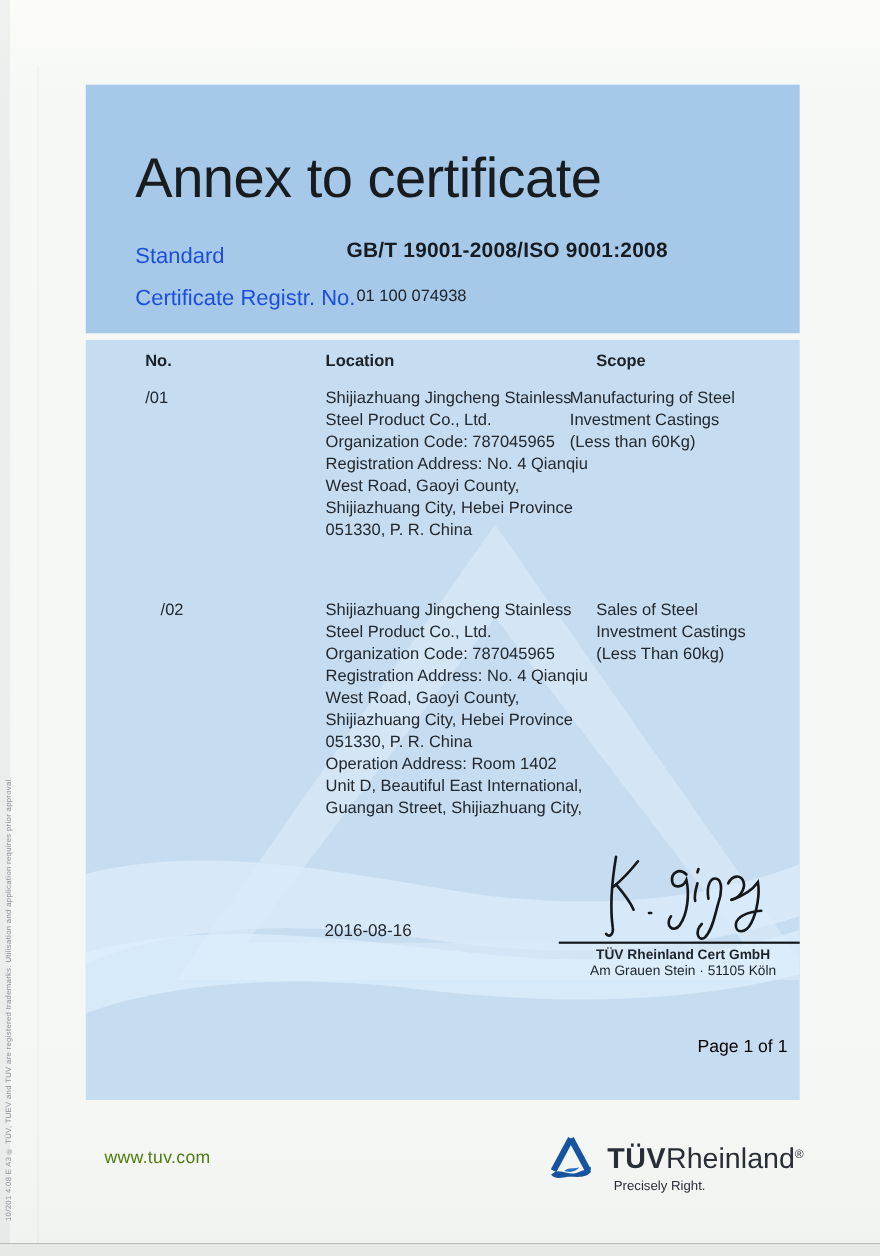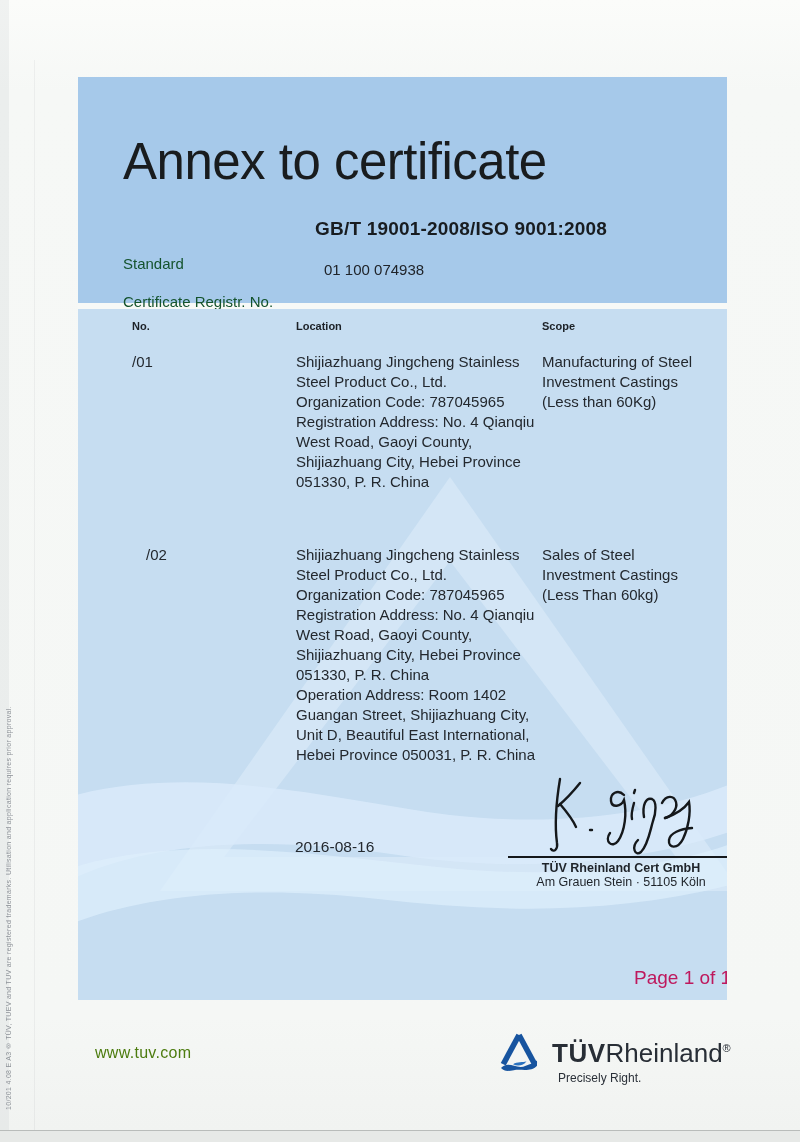--- a/index.html
+++ b/index.html
@@ -31,53 +31,53 @@
   .cert{position:absolute;left:78px;top:77px;width:649px;}
   .cert-header{position:relative;width:649px;height:226px;background:#a6c9ea;}
   .cert-gap{width:649px;height:6px;background:#f7f9f7;}
   .cert-body{position:relative;width:649px;height:691px;background:#c6ddf1;overflow:hidden;}
 
   .doc-title{
     position:absolute;left:45px;top:58px;
     font-size:51px;line-height:1.05;color:#191c1e;letter-spacing:-0.5px;
     white-space:nowrap;
   }
-  .fld-label{position:absolute;left:45px;font-size:15px;color:#14532d;white-space:nowrap;margin-top:33px;}
+  .fld-label{position:absolute;left:45px;font-size:20px;color:#1d4ed8;white-space:nowrap;}
   .fld-standard-label{top:145px;}
   .fld-standard-value{
     position:absolute;left:217px;top:141px;
     font-size:19px;font-weight:700;color:#181c20;white-space:nowrap;letter-spacing:.2px;margin-left:20px;
   }
   .fld-registr-label{top:183px;}
   .fld-registr-value{position:absolute;left:217px;top:184px;font-size:15px;color:#20242a;white-space:nowrap;margin-left:29px;}
 
   
   .watermark{position:absolute;left:0;top:0;width:649px;height:691px;pointer-events:none;}
 
   
-  .th{position:absolute;font-size:11px;font-weight:700;color:#1c2127;white-space:nowrap;top:11px;}
+  .th{position:absolute;font-size:15px;font-weight:700;color:#1c2127;white-space:nowrap;top:11px;}
   .th-no{left:54px;} .th-location{left:218px;} .th-scope{left:464px;}
   .cell{position:absolute;font-size:15px;line-height:20px;color:#23282e;}
   .cell div{white-space:nowrap;}
   .row1 .c-no{left:54px;top:43px;}
   .row1 .c-loc{left:218px;top:43px;}
-  .row1 .c-scope{left:464px;top:43px;}
+  .row1 .c-scope{left:440px;top:43px;}
   .row2 .c-no{left:68px;top:236px;}
   .row2 .c-loc{left:218px;top:236px;}
   .row2 .c-scope{left:464px;top:236px;}
 
   
   .issue-date{position:absolute;left:217px;top:529px;font-size:15.5px;font-weight:500;color:#23282e;text-align:right;}
   .signature-svg{position:absolute;left:468px;top:464px;}
   .sig-line{position:absolute;left:430px;top:547px;width:227px;height:2px;background:#15181b;}
   .sig-org{position:absolute;left:414px;top:552px;width:258px;text-align:center;
            font-size:12.5px;font-weight:600;color:#1e2329;white-space:nowrap;}
   .sig-addr{position:absolute;left:414px;top:566px;width:258px;text-align:center;
             font-size:12.5px;font-weight:500;color:#1e2329;white-space:nowrap;}
-  .page-indicator{position:absolute;left:556px;top:658px;font-size:19px;color:#be185d;white-space:nowrap;}
+  .page-indicator{position:absolute;left:556px;top:634px;font-size:16px;color:#000000;white-space:nowrap;}
 
   
   .website{position:absolute;left:95px;top:1044px;font-size:16px;font-weight:500;color:#4d7c0f;letter-spacing:.3px;}
   .brand{position:absolute;left:552px;top:1038px;font-size:26px;color:#282e36;white-space:nowrap;}
   .brand .tuv{font-weight:700;letter-spacing:.5px;}
   .brand .rheinland{font-weight:400;}
   .brand .reg{font-size:11px;vertical-align:super;}
   .tagline{position:absolute;left:558px;top:1071px;font-size:12px;font-weight:500;color:#2a3038;}
   .brand-icon{position:absolute;left:498px;top:1031px;}
 </style>
@@ -138,23 +138,22 @@
       <div class="cell c-no">/02</div>
       <div class="cell c-loc">
           <div>Shijiazhuang Jingcheng Stainless</div>
           <div>Steel Product Co., Ltd.</div>
           <div>Organization Code: 787045965</div>
           <div>Registration Address: No. 4 Qianqiu</div>
           <div>West Road, Gaoyi County,</div>
           <div>Shijiazhuang City, Hebei Province</div>
           <div>051330, P. R. China</div>
           <div>Operation Address: Room 1402</div>
+          <div>Unit D, Beautiful East International,</div>
           <div>Guangan Street, Shijiazhuang City,</div>
-          <div>Unit D, Beautiful East International,</div>
-          <div>Hebei Province 050031, P. R. China</div>
         </div>
       <div class="cell c-scope">
           <div>Sales of Steel</div>
           <div>Investment Castings</div>
           <div>(Less Than 60kg)</div>
         </div>
     </div>
 
     <div class="issue-date">2016-08-16</div>
 

